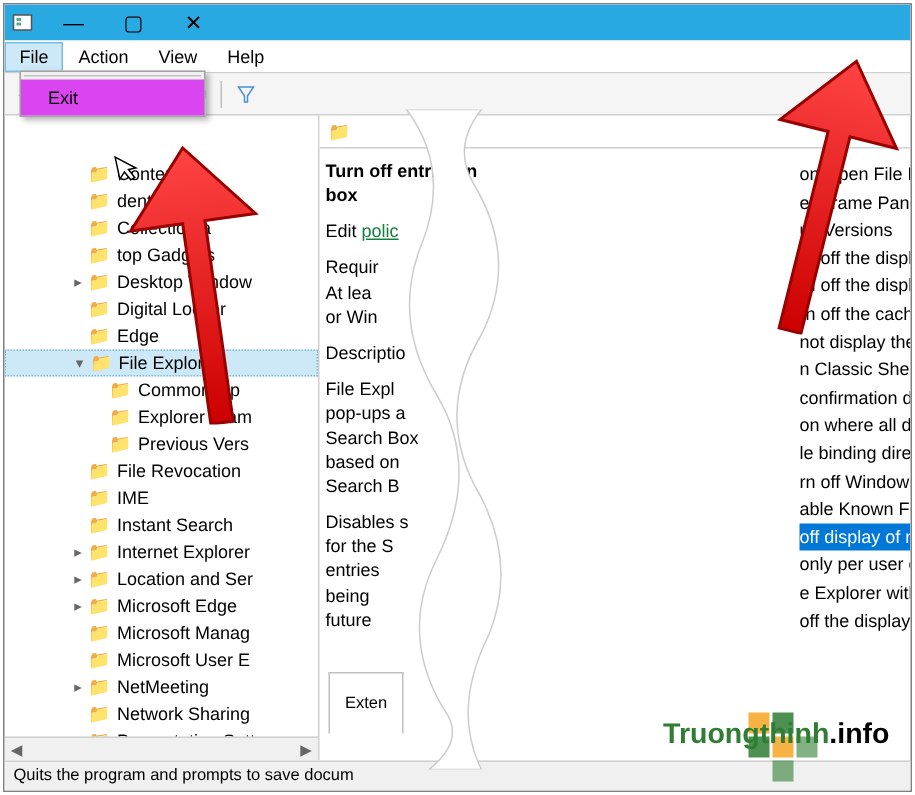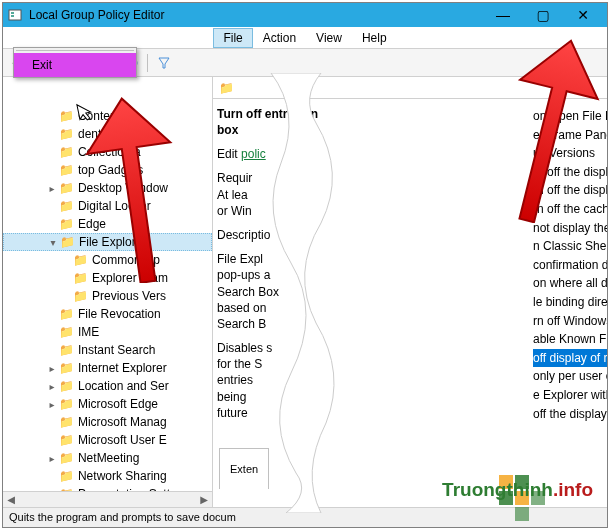--- a/index.html
+++ b/index.html
@@ -5,21 +5,21 @@
 * { box-sizing: border-box; margin: 0; padding: 0; font-family: "Segoe UI", Tahoma, sans-serif; }
 body { background: #fff; width: 610px; height: 530px; overflow: hidden; position: relative; }
 
 .outer-border { border: 1px solid #808080; width: 606px; height: 526px; margin: 2px; position: relative; overflow: hidden; background: #fff; }
 
 .titlebar { background: #29a9e1; color: #000; height: 24px; display: flex; align-items: center; padding: 0 4px; font-size: 12px; }
 .titlebar .appicon { width: 16px; height: 16px; margin-right: 6px; display: inline-flex; align-items: center; justify-content: center; }
 .titlebar .title { flex: 1; }
 .titlebar .winbtn { width: 40px; height: 24px; display: inline-flex; align-items: center; justify-content: center; color: #000; font-size: 14px; }
 
-.menubar { background: #fff; height: 22px; display: flex; align-items: center; font-size: 12px; border-bottom: 1px solid #d0d0d0; justify-content: center; }
+.menubar { background: #fff; height: 22px; display: flex; align-items: center; font-size: 12px; border-bottom: 1px solid #d0d0d0; }
 .menubar .m { padding: 20px 10px; }
 .menubar .m.open { background: #cde8f7; border: 1px solid #7abce0; padding: 2px 9px; }
 
 .toolbar { background: #f5f5f5; height: 28px; display: flex; align-items: center; padding: 0 4px; gap: 4px; border-bottom: 1px solid #d0d0d0; font-size: 12px; }
 .toolbar .tb { width: 20px; height: 20px; display: inline-flex; align-items: center; justify-content: center; color: #888; }
 .toolbar .sep { width: 1px; height: 18px; background: #c0c0c0; margin: 0 2px; }
 
 .dropdown { position: absolute; left: 10px; top: 44px; width: 124px; background: #f0f0f0; border: 1px solid #a0a0a0; box-shadow: 2px 2px 4px rgba(0,0,0,0.3); z-index: 50; font-size: 12px; }
 .dropdown .ditem { padding: 5px 18px; }
 .dropdown .dsep { height: 1px; background: #c0c0c0; margin: 2px 2px; }
@@ -50,42 +50,41 @@
 .status { position:absolute; left:0; right:0; bottom:0; height:20px; background:#f0f0f0; border-top:1px solid #d0d0d0; font-size:11px; padding:3px 6px; }
 
 .arrow { position:absolute; z-index:60; }
 .arrow.red1 { left: 70px; top: 90px; }
 .arrow.red2 { left: 490px; top: 30px; }
 
 .tear { position:absolute; top:70px; left:248px; width:90px; height:440px; z-index:40; pointer-events:none; }
 .tear svg { width:100%; height:100%; }
 
 .watermark { position:absolute; right:14px; bottom:26px; font-size:19px; font-weight:bold; color:#2e7d32; z-index:70; }
-.watermark .dot { color:#b91c1c; }
+.watermark .dot { color:#000000; }
 .wm-squares { position:absolute; right:108px; bottom:52px; z-index:69; }
 .wm-squares span { position:absolute; width:14px; height:14px; }
 .cursor { position:absolute; left:74px; top:98px; z-index:80; font-size:16px; transform: rotate(-12deg); color:#000; }
 
 .tabs { position:absolute; left:6px; bottom:18px; font-size:11px; }
 .tabs .tab { display:inline-block; padding:14px 10px; border:1px solid #c0c0c0; border-bottom:none; background:#fff; }
 </style>
 </head>
 <body>
 
 <div class="outer-border">
 
   <div class="titlebar">
     <span class="appicon">
       <svg width="16" height="16">
           <rect x="2" y="3" width="12" height="10" fill="#fff" stroke="#555"></rect>
           <rect x="4" y="5" width="3" height="2" fill="#5a9"></rect>
           <rect x="4" y="8" width="3" height="2" fill="#5a9"></rect>
         </svg>
     </span>
-    <span class="title">Local Group Policy Editor</span>
     <span class="winbtn">—</span>
     <span class="winbtn">▢</span>
     <span class="winbtn">✕</span>
   </div>
 
   <div class="menubar">
     <span class="m open">File</span>
     <span class="m">Action</span>
     <span class="m">View</span>
     <span class="m">Help</span>

